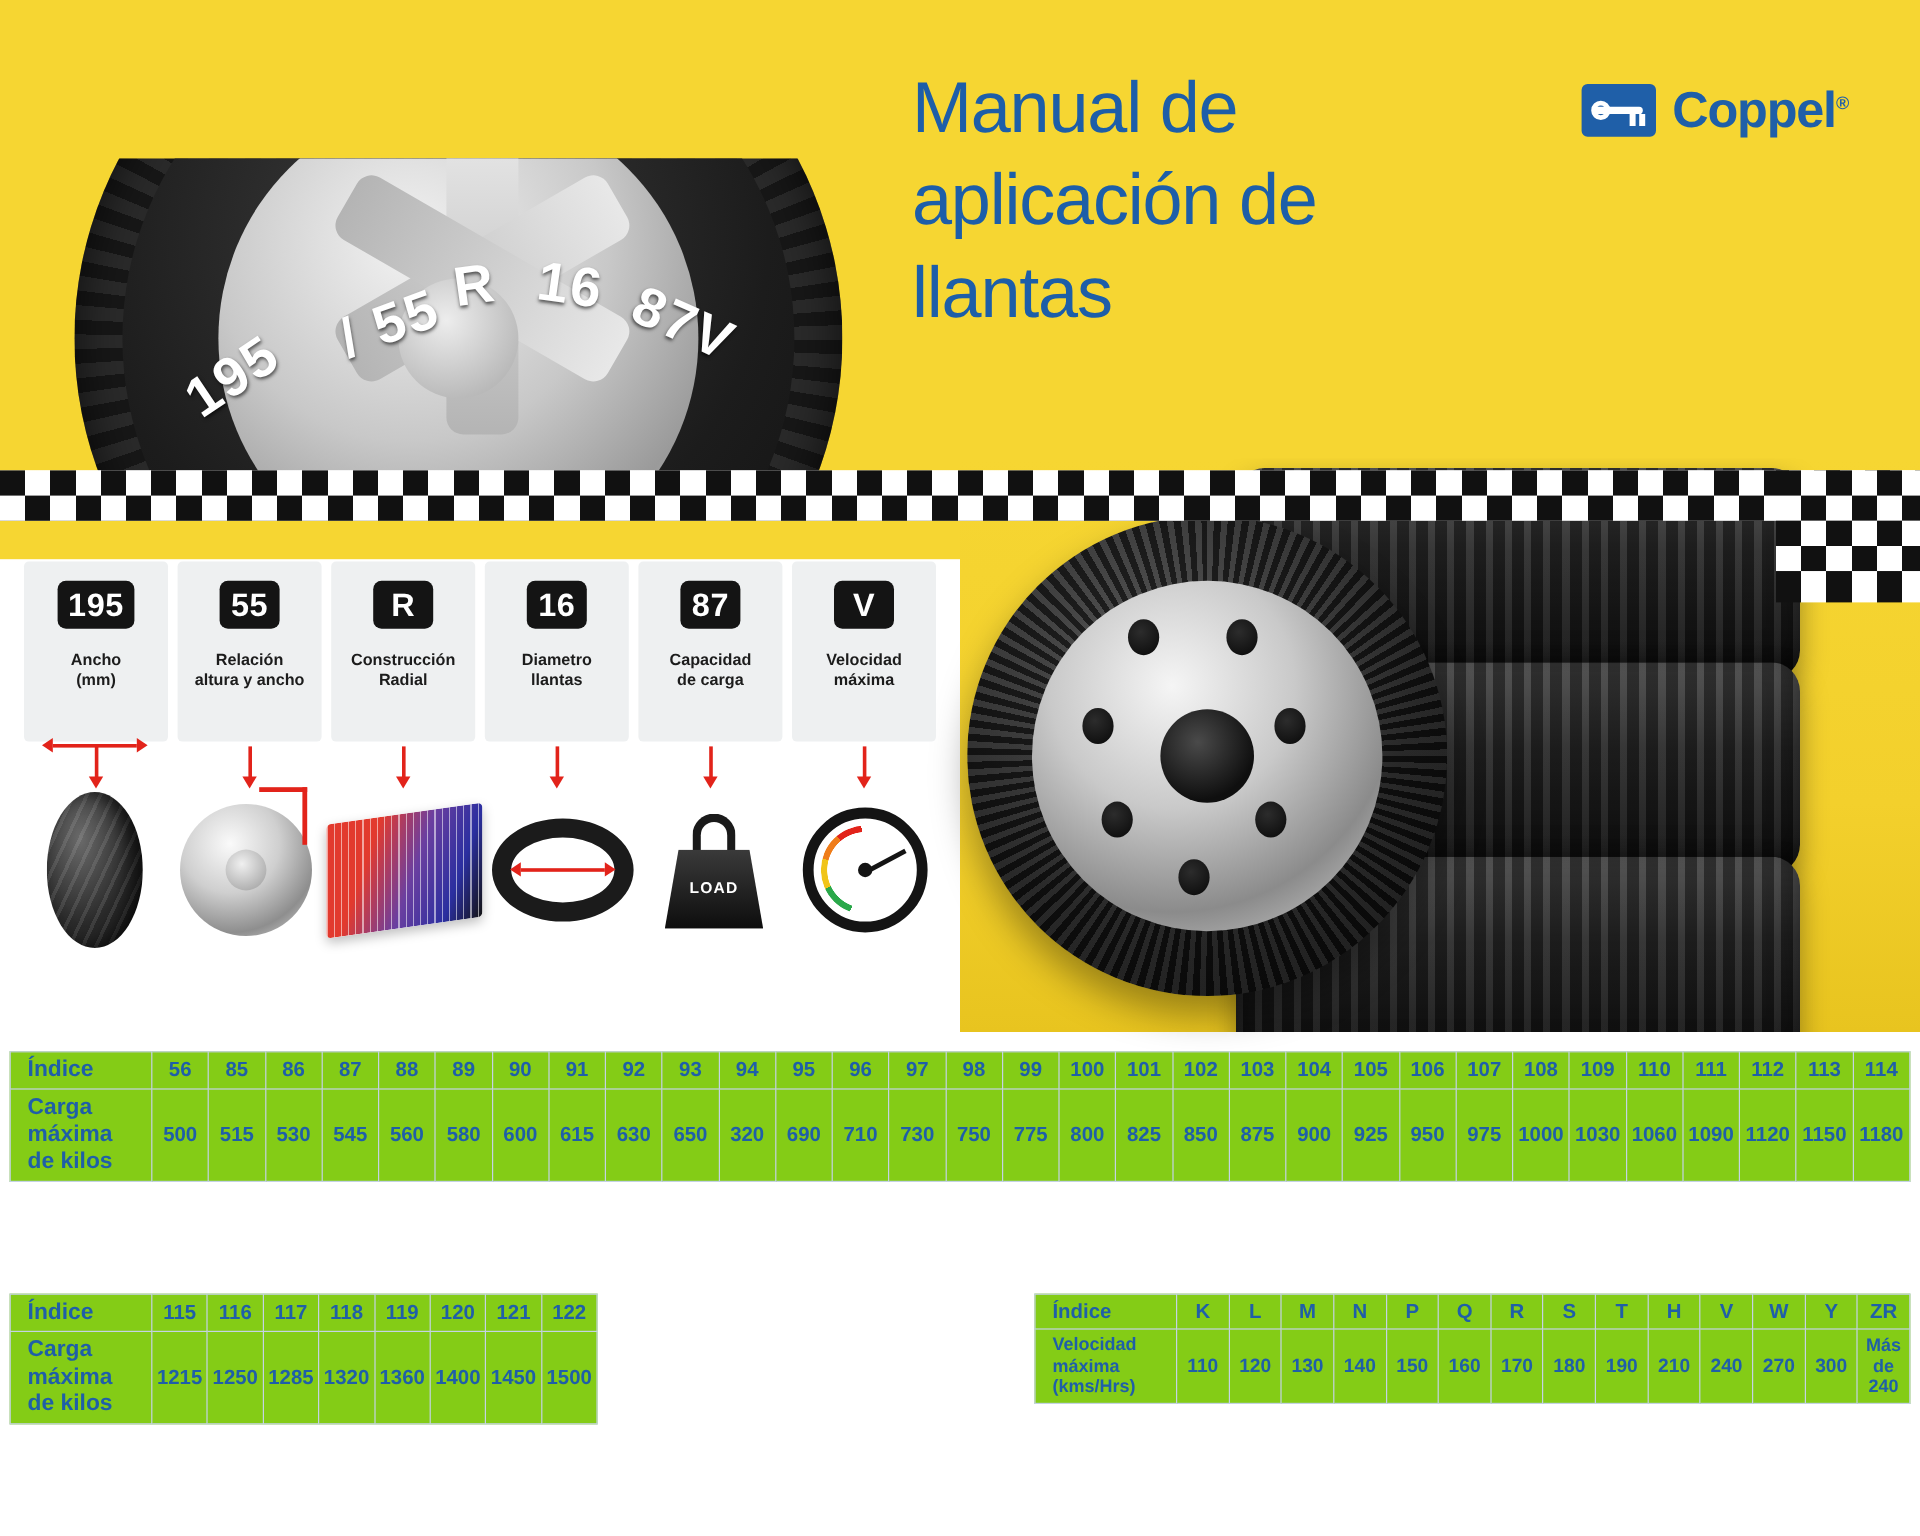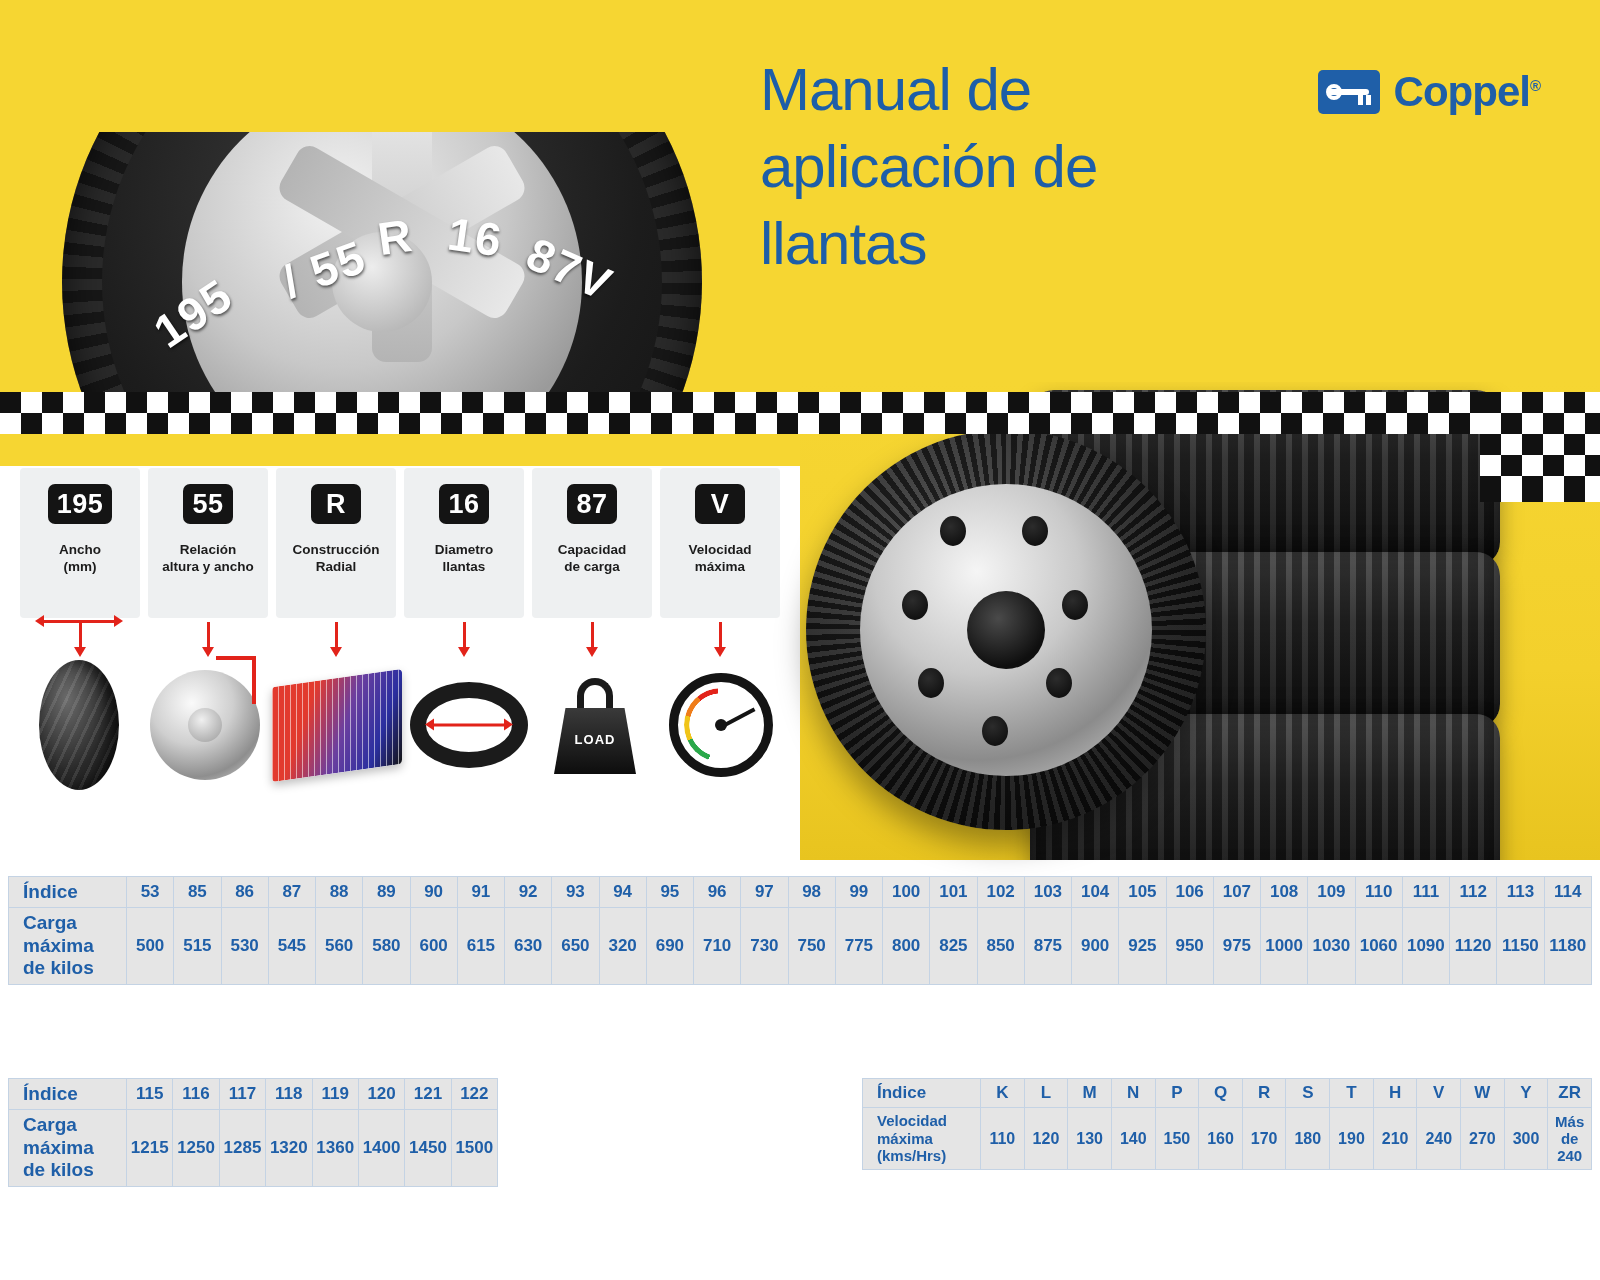--- a/index.html
+++ b/index.html
@@ -308,21 +308,21 @@
     border-radius:50%;
     background:radial-gradient(circle at 40% 35%, #4a4a4a, #0f0f0f 70%);
   }
   .front-tire .bolt {
     position:absolute; width:26px; height:30px; border-radius:50%;
     background:radial-gradient(circle at 40% 35%, #2c2c2c, #080808);
   }
   table.grid {
     border-collapse:collapse;
     table-layout:fixed;
-    background:#e5e5e5;
+    background:#84cc16;
   }
   table.grid th, table.grid td {
     border:1px solid #c4d3e4;
     text-align:center;
     color:#1f5fa8;
     font-weight:bold;
     font-size:17px;
     padding:4px 2px;
     white-space:nowrap;
   }
@@ -514,21 +514,21 @@
   </div>
 
   <div class="load-table">
     <table class="grid">
       <colgroup>
           <col class="head" style="width:118px">
         </colgroup>
       <tbody>
         <tr>
           <th class="rowhead">Índice</th>
-          <td>53</td>
+          <td>56</td>
           <td>85</td>
           <td>86</td>
           <td>87</td>
           <td>88</td>
           <td>89</td>
           <td>90</td>
           <td>91</td>
           <td>92</td>
           <td>93</td>
           <td>94</td>

